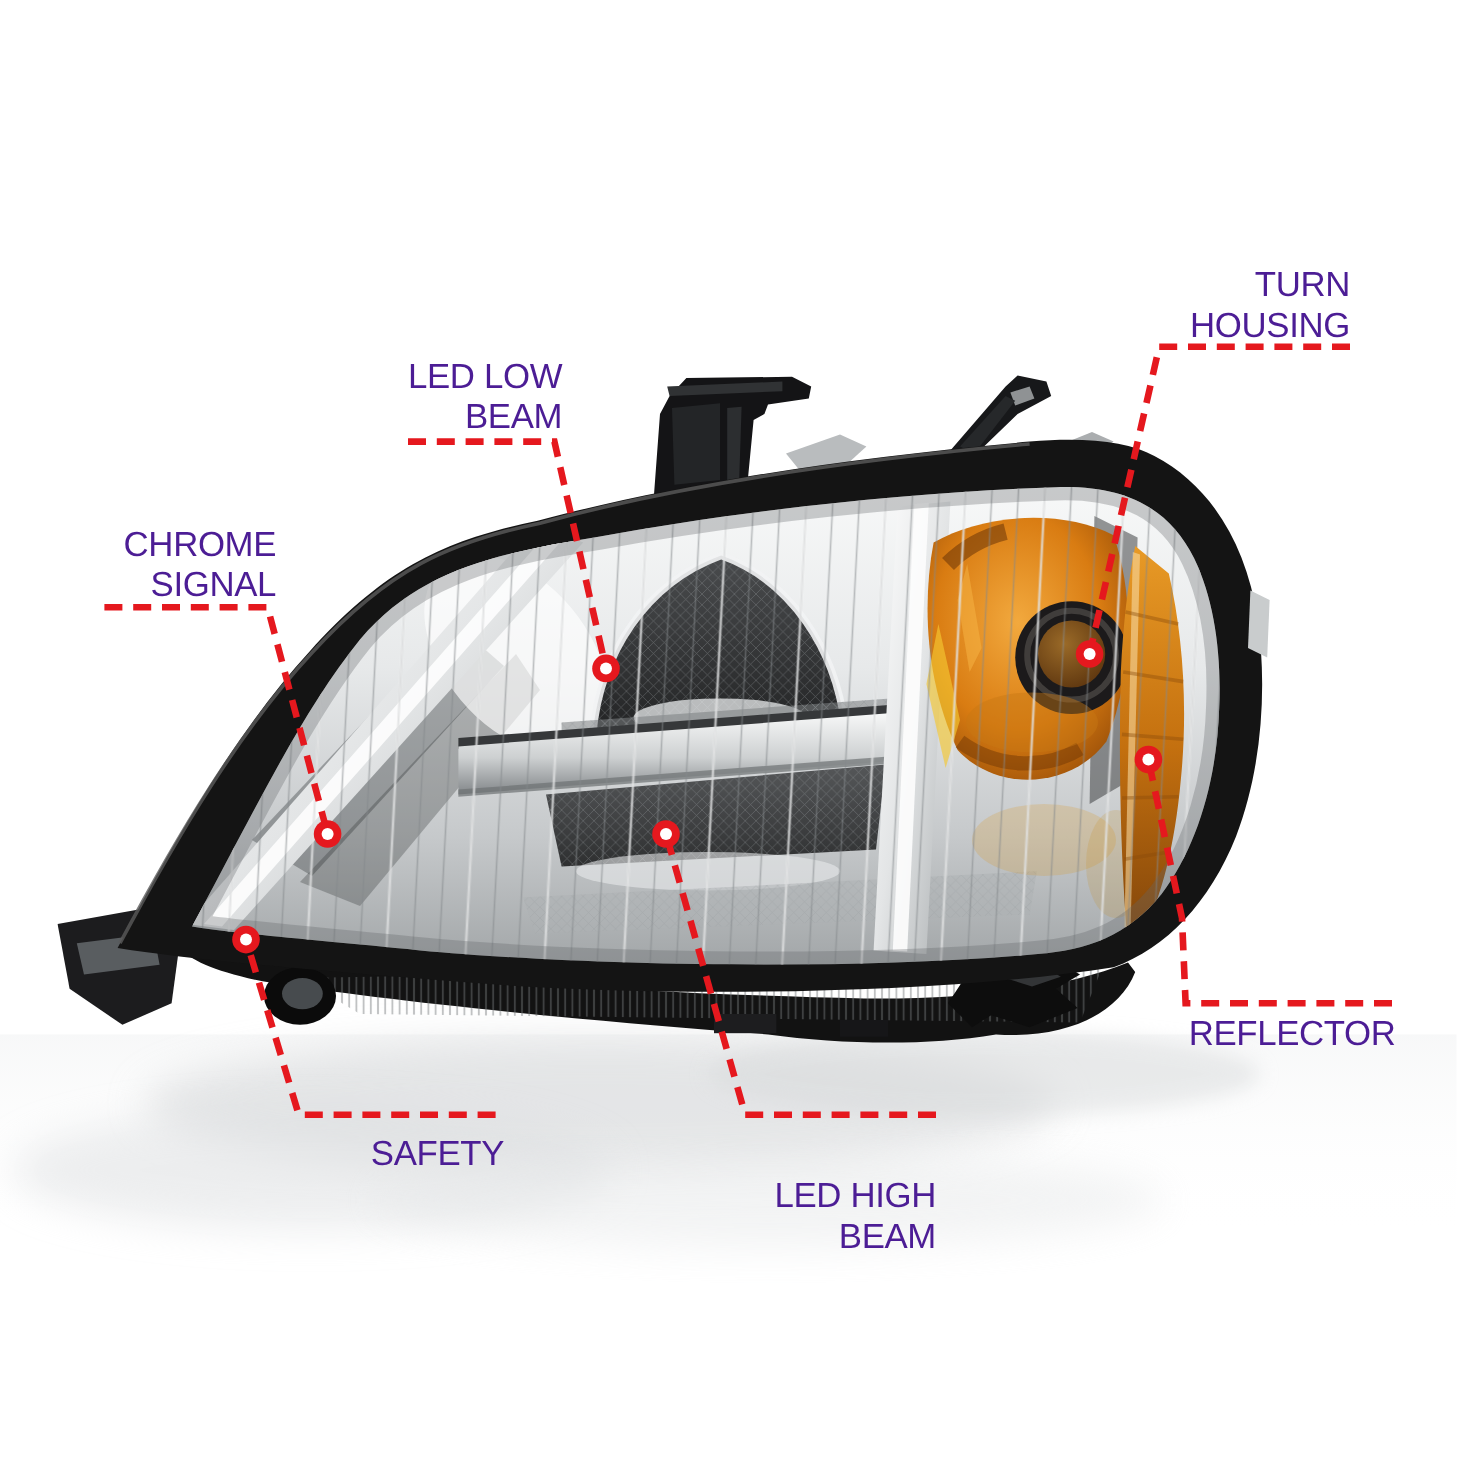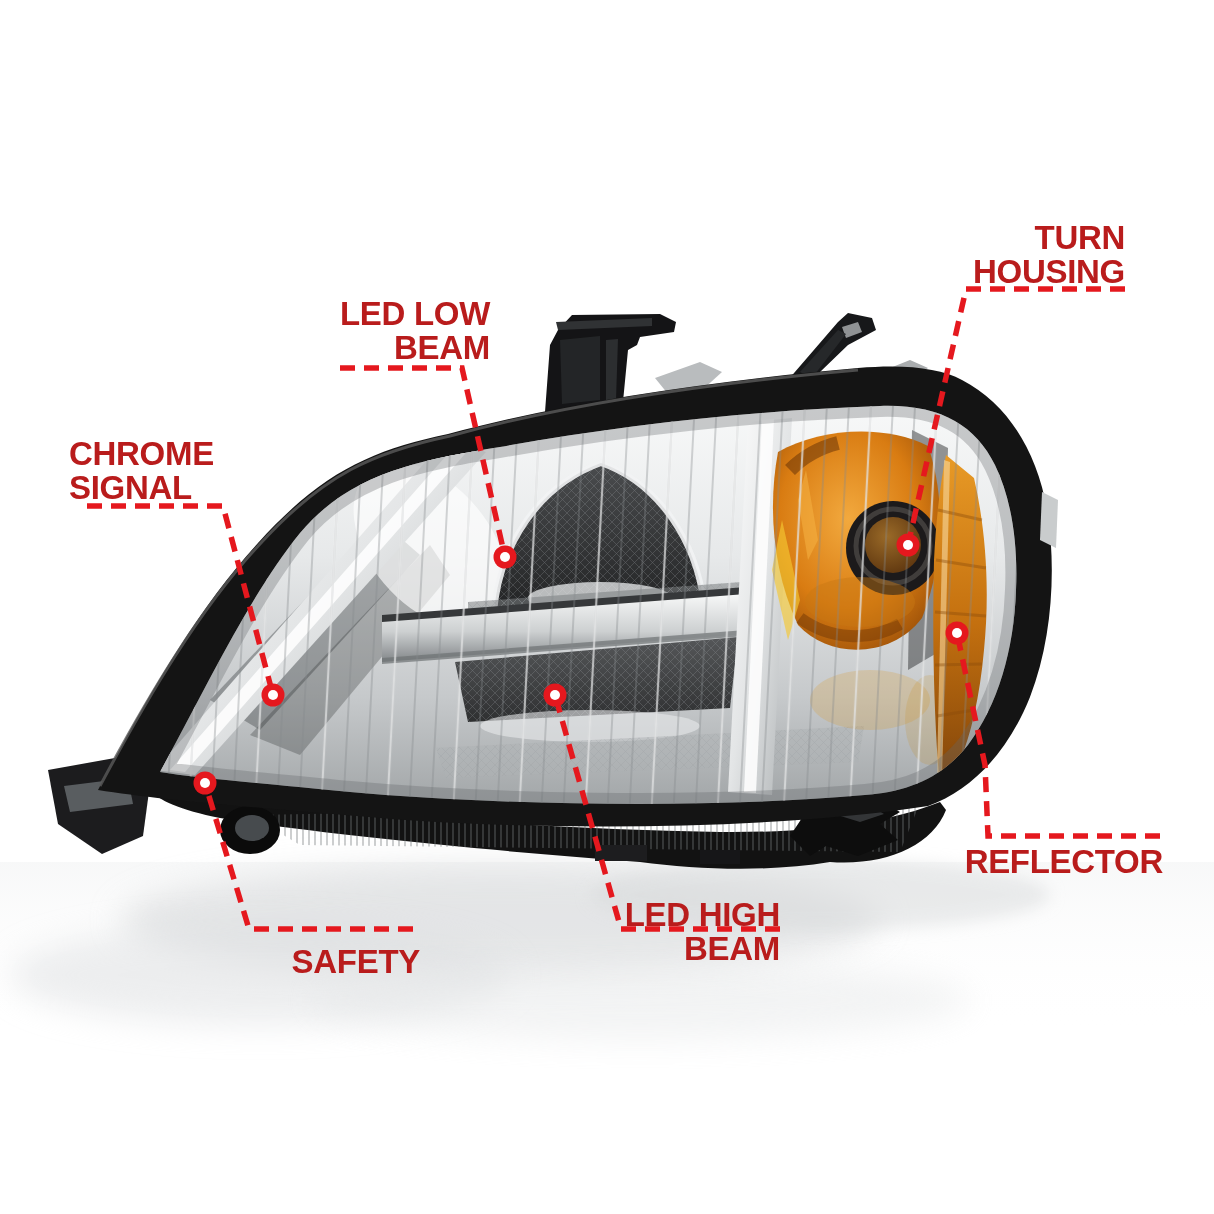--- a/index.html
+++ b/index.html
@@ -1,22 +1,22 @@
 <!DOCTYPE html>
 <html><head>
 <meta charset="utf-8">
 <style>
   html,body{margin:0;padding:0;background:#ffffff;}
   .stage{position:relative;width:1214px;height:1214px;background:#ffffff;overflow:hidden;
          font-family:"Liberation Sans",sans-serif;}
   .art, .overlay{position:absolute;left:0;top:0;width:1214px;height:1214px;}
   .overlay{pointer-events:none;}
   #callout-layer{position:absolute;left:0;top:0;width:1214px;height:1214px;pointer-events:none;}
-  .callout{position:absolute;font-weight:700;font-size:33px;line-height:34px;
-           color:#b91c1c;letter-spacing:-0.3px;white-space:nowrap;}
+  .callout{position:absolute;font-weight:400;font-size:29px;line-height:34px;
+           color:#4c1d95;letter-spacing:-0.3px;white-space:nowrap;}
   .callout span{display:block;}
 </style>
 </head>
 <body>
 
 <div class="stage">
 
   <svg class="art" viewBox="0 0 1214 1214">
     <defs>
       <linearGradient id="lensGrad" x1="0" y1="0" x2="0" y2="1">
@@ -237,28 +237,28 @@
 
   <div id="callout-layer">
       <div class="callout" style="text-align: right; left: 340px; top: 297px;">
         <span>LED LOW</span>
         <span>BEAM</span>
       </div>
       <div class="callout" style="text-align: right; right: 89px; top: 221px;">
         <span>TURN</span>
         <span>HOUSING</span>
       </div>
-      <div class="callout" style="text-align: left; left: 69px; top: 437px;">
+      <div class="callout" style="text-align: right; left: 103px; top: 437px;">
         <span>CHROME</span>
         <span>SIGNAL</span>
       </div>
       <div class="callout" style="text-align: right; right: 794px; top: 945px;">
         <span>SAFETY</span>
       </div>
-      <div class="callout" style="text-align: right; right: 434px; top: 898px;">
+      <div class="callout" style="text-align: right; right: 434px; top: 980px;">
         <span>LED HIGH</span>
         <span>BEAM</span>
       </div>
       <div class="callout" style="text-align: right; right: 51px; top: 845px;">
         <span>REFLECTOR</span>
       </div>
     </div>
 
 </div>
 

